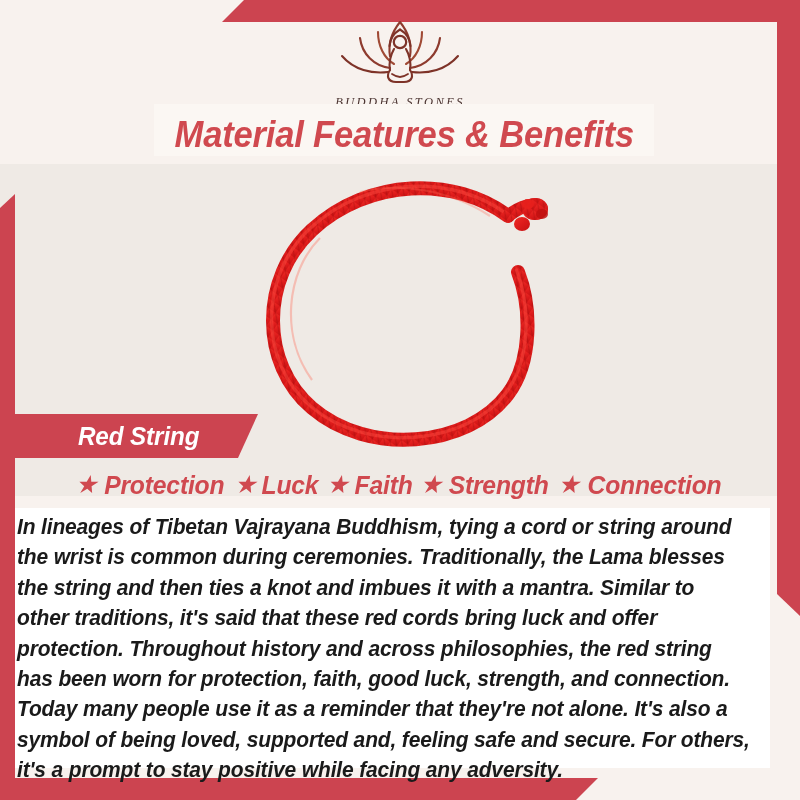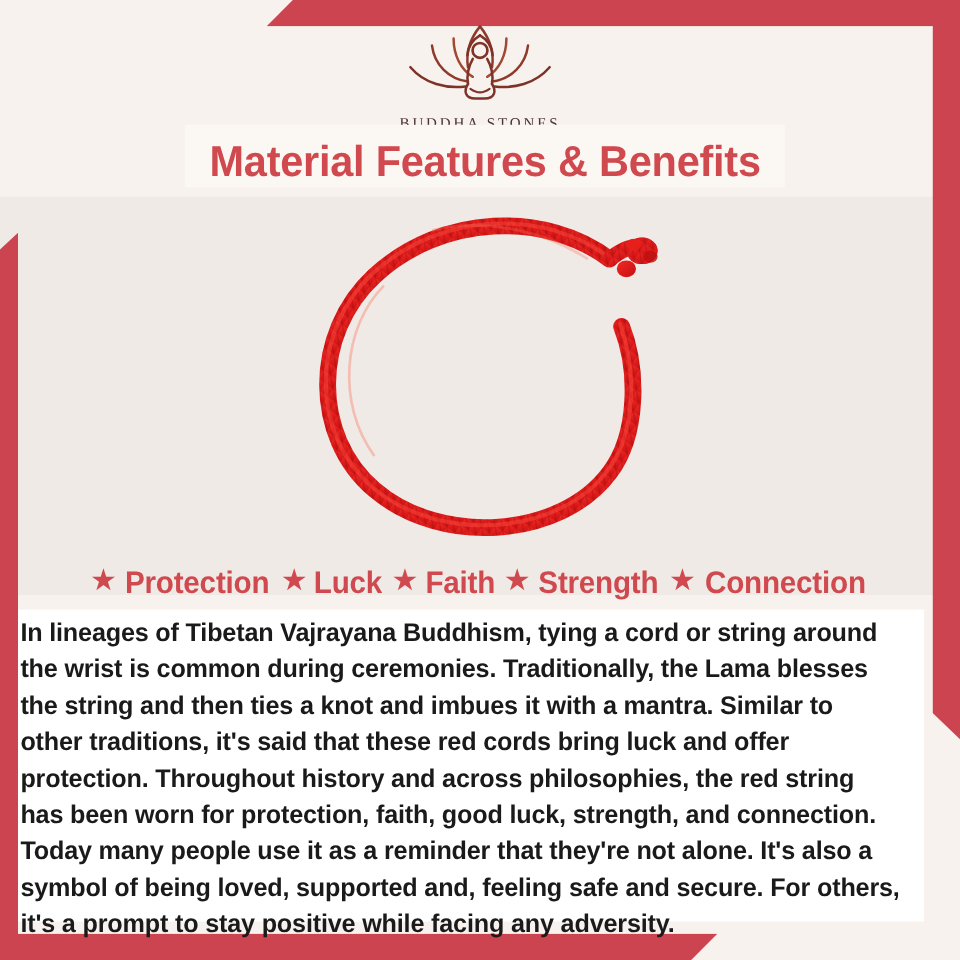--- a/index.html
+++ b/index.html
@@ -8,20 +8,21 @@
     padding: 0;
     background: #ffffff;
   }
   #infographic {
     position: relative;
     width: 800px;
     height: 800px;
     overflow: hidden;
     background: #f8f2ee;
     font-family: "Liberation Sans", sans-serif;
+    font-style: italic;
     -webkit-font-smoothing: antialiased;
   }
 
   
   .bg-top {
     position: absolute;
     left: 0; top: 0;
     width: 800px; height: 164px;
     background: #f8f2ee;
   }
@@ -263,20 +264,23 @@
         <ellipse cx="278" cy="36" rx="6" ry="5" fill="#e8201d" opacity="0.9"></ellipse>
         <ellipse cx="292" cy="46" rx="6" ry="5" fill="#c01010" opacity="0.85"></ellipse>
         <ellipse cx="272" cy="56" rx="8" ry="7" fill="url(#cordGrad)"></ellipse>
       </g>
 
       <path d="M70 70 C36 104, 30 168, 62 212" fill="none" stroke="#ff6a57" stroke-width="2.2" opacity="0.35"></path>
       <path d="M110 24 C150 14, 200 22, 240 48" fill="none" stroke="#ff6a57" stroke-width="2.2" opacity="0.3"></path>
     </svg>
   </div>
 
+  <div class="ribbon">
+    <span class="ribbon-text">Red String</span>
+  </div>
 
   <div class="benefits">
     <span class="benefit">
       <span class="star">★</span>
       <span class="word">Protection</span>
     </span>
     <span class="benefit">
       <span class="star">★</span>
       <span class="word">Luck</span>
     </span>

